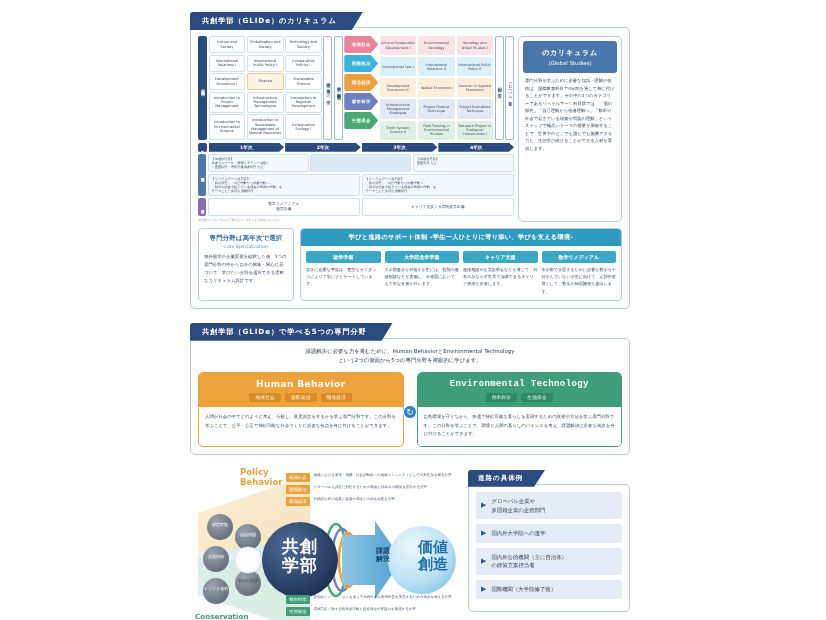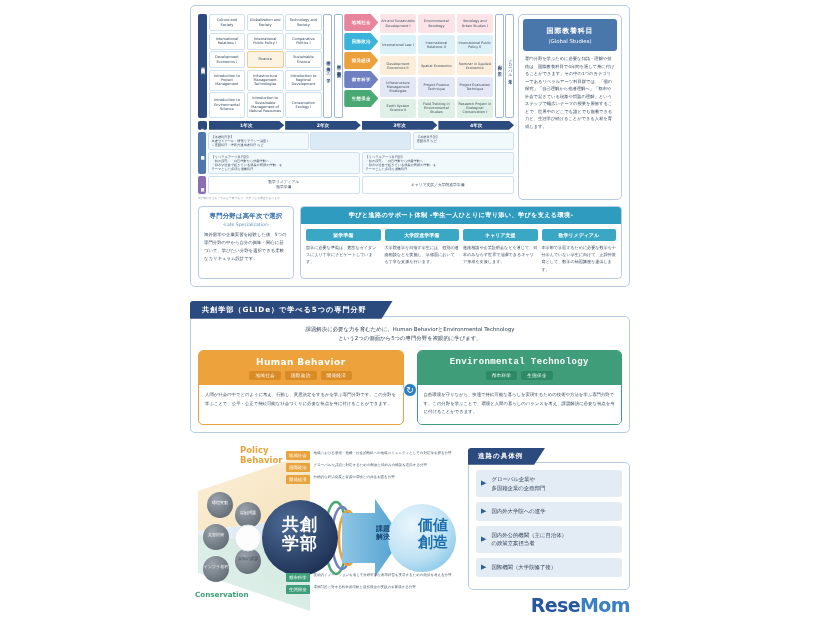--- a/index.html
+++ b/index.html
@@ -188,20 +188,21 @@
     letter-spacing: -.6px; margin-top: 4px; font-family: "DejaVu Sans", sans-serif;
   }
   .watermark .s { color: #3b7fc4; }
 </style>
 </head>
 <body>
 
 <div class="page">
 
   <div class="section">
+    <div class="sec-tab">共創学部（GLIDe）のカリキュラム</div>
     <div class="sec-body">
 
       <div class="curr-row">
         <div class="curr-left">
           <div class="grid-wrap">
             <div class="vlabel">専門教育科目</div>
             <div class="cgrid" id="leftgrid">
                 <div class="cell">Culture and Society</div>
                 <div class="cell">Globalization and Society</div>
                 <div class="cell">Technology and Society</div>
@@ -291,21 +292,21 @@
                 <div class="lbox white" style="white-space: pre-line;">キャリア支援／大学院進学準備</div>
               </div>
             </div>
           </div>
 
           <div class="foot-note">※記載のカリキュラムは予定であり、変更となる場合があります。</div>
         </div>
 
         <div class="gs-panel">
           <div class="gs-head">
-            <span class="jp">国際教養科目</span>
+            <span class="jp">のカリキュラム</span>
             <span class="en">(Global Studies)</span>
           </div>
           <div class="gs-text">専門分野を学ぶために必要な知識・理解や技術は、国際教養科目で4年間を通して身に付けることができます。その中の1つのカテゴリーであるリベラルアーツ科目群では、「個の探究」「自己理解から他者理解へ」「都市や社会で起きている現象や問題の理解」というステップで幅広いテーマの授業を履修することで、世界中のどこでも誰とでも協働できる力と、生涯学び続けることができる人材を育成します。</div>
         </div>
       </div>
 
       <div class="sup-row">
         <div class="sup-left">
           <h4>専門分野は高年次で選択</h4>
           <div class="sub">-Late Specialization-</div>

